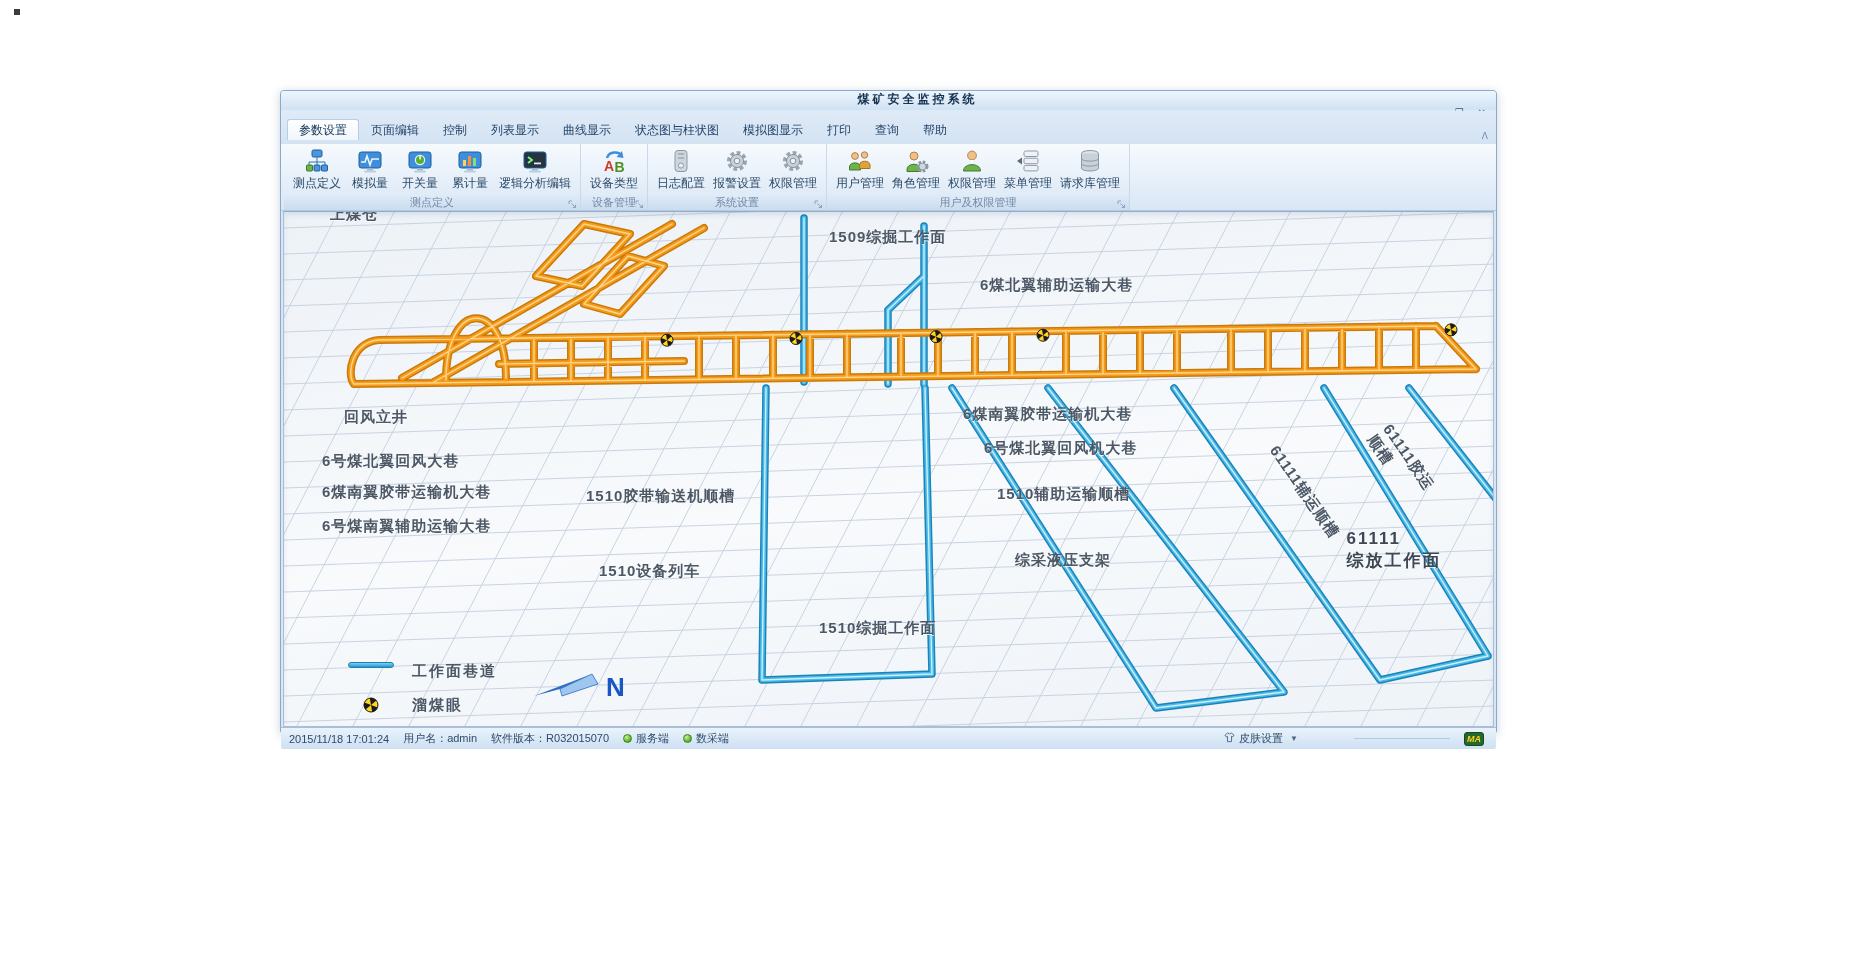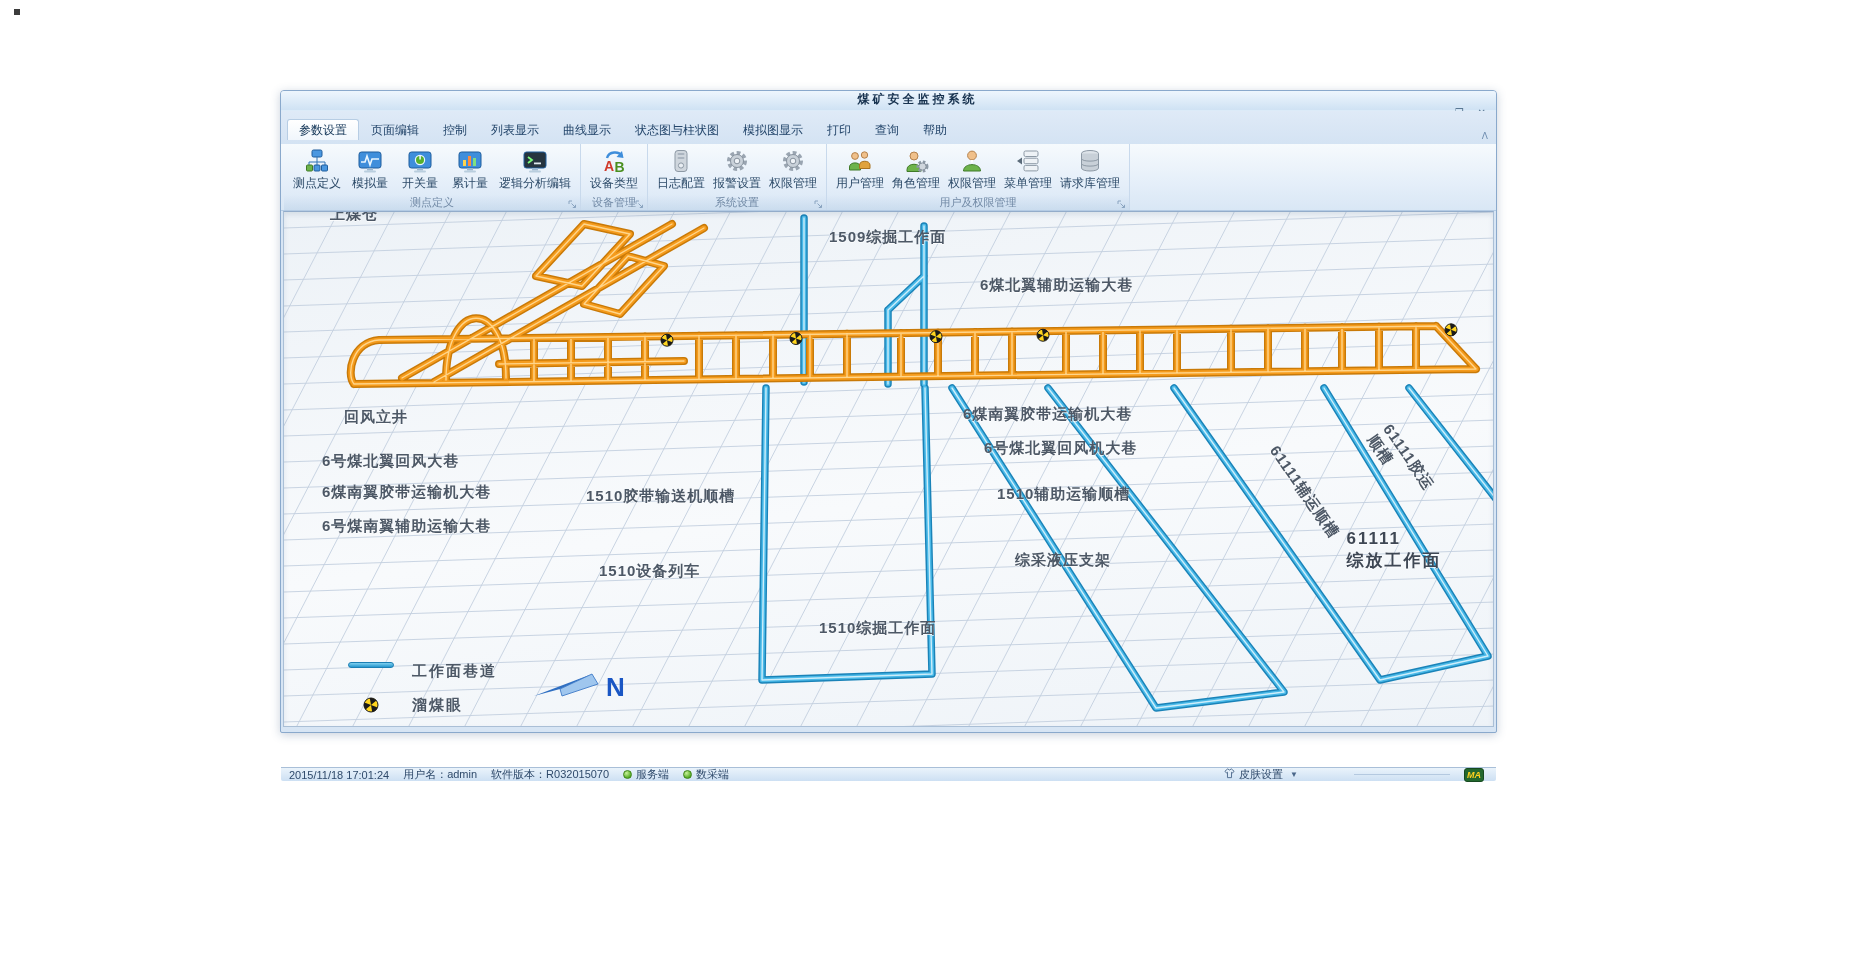--- a/index.html
+++ b/index.html
@@ -58,23 +58,23 @@
   .legend-item { display:flex; height:34px; }
   .legend-swatch-line { width:46px; height:6px; border-radius:3px; margin-right:18px;
     background:linear-gradient(#7fd0f0,#2596cd); border:1px solid #1c7fb4; }
   .legend-swatch-hazard { width:46px; display:flex; justify-content:center; margin-right:18px; }
   .legend-label { font-size:15px; font-weight:bold; color:#4d5866; letter-spacing:2px; }
 
   .north { position:absolute; left:248px; top:458px; display:flex; align-items:center; gap:6px; z-index:4; }
   .north-n { font-size:26px; font-weight:bold; color:#1a56c4; }
 
   
-  .statusbar { height:14px; display:flex; align-items:center; gap:14px; padding:4px 8px;
+  .statusbar { height:22px; display:flex; align-items:center; gap:14px; padding:4px 8px;
     background:linear-gradient(#eaf3fb,#cde0f3); border-top:1px solid #a9bfd8;
-    font-size:11px; color:#2f4a6b; border-radius:0 0 2px 2px;margin-top:40px; }
+    font-size:11px; color:#2f4a6b; border-radius:0 0 2px 2px; }
   .sb-item { display:flex; align-items:center; gap:4px; white-space:nowrap; }
   .sb-dot { width:9px; height:9px; border-radius:50%;
     background:radial-gradient(circle at 35% 30%, #c9f29a, #57ad26 70%); border:1px solid #3c8417; }
   .sb-right { margin-left:auto; display:flex; align-items:center; }
   .sb-caret { font-size:8px; color:#4a678a; margin-left:3px; }
   .sb-line { width:96px; height:1px; background:#b4c9e0; margin:0 14px 0 56px; }
   .ma-badge { width:20px; height:14px; border-radius:3px; background:#23682e; border:1px solid #174a20;
     color:#ffd21e; font-size:9px; font-weight:bold; font-style:italic;
     display:flex; align-items:center; justify-content:center; margin-right:4px; }
 </style>

